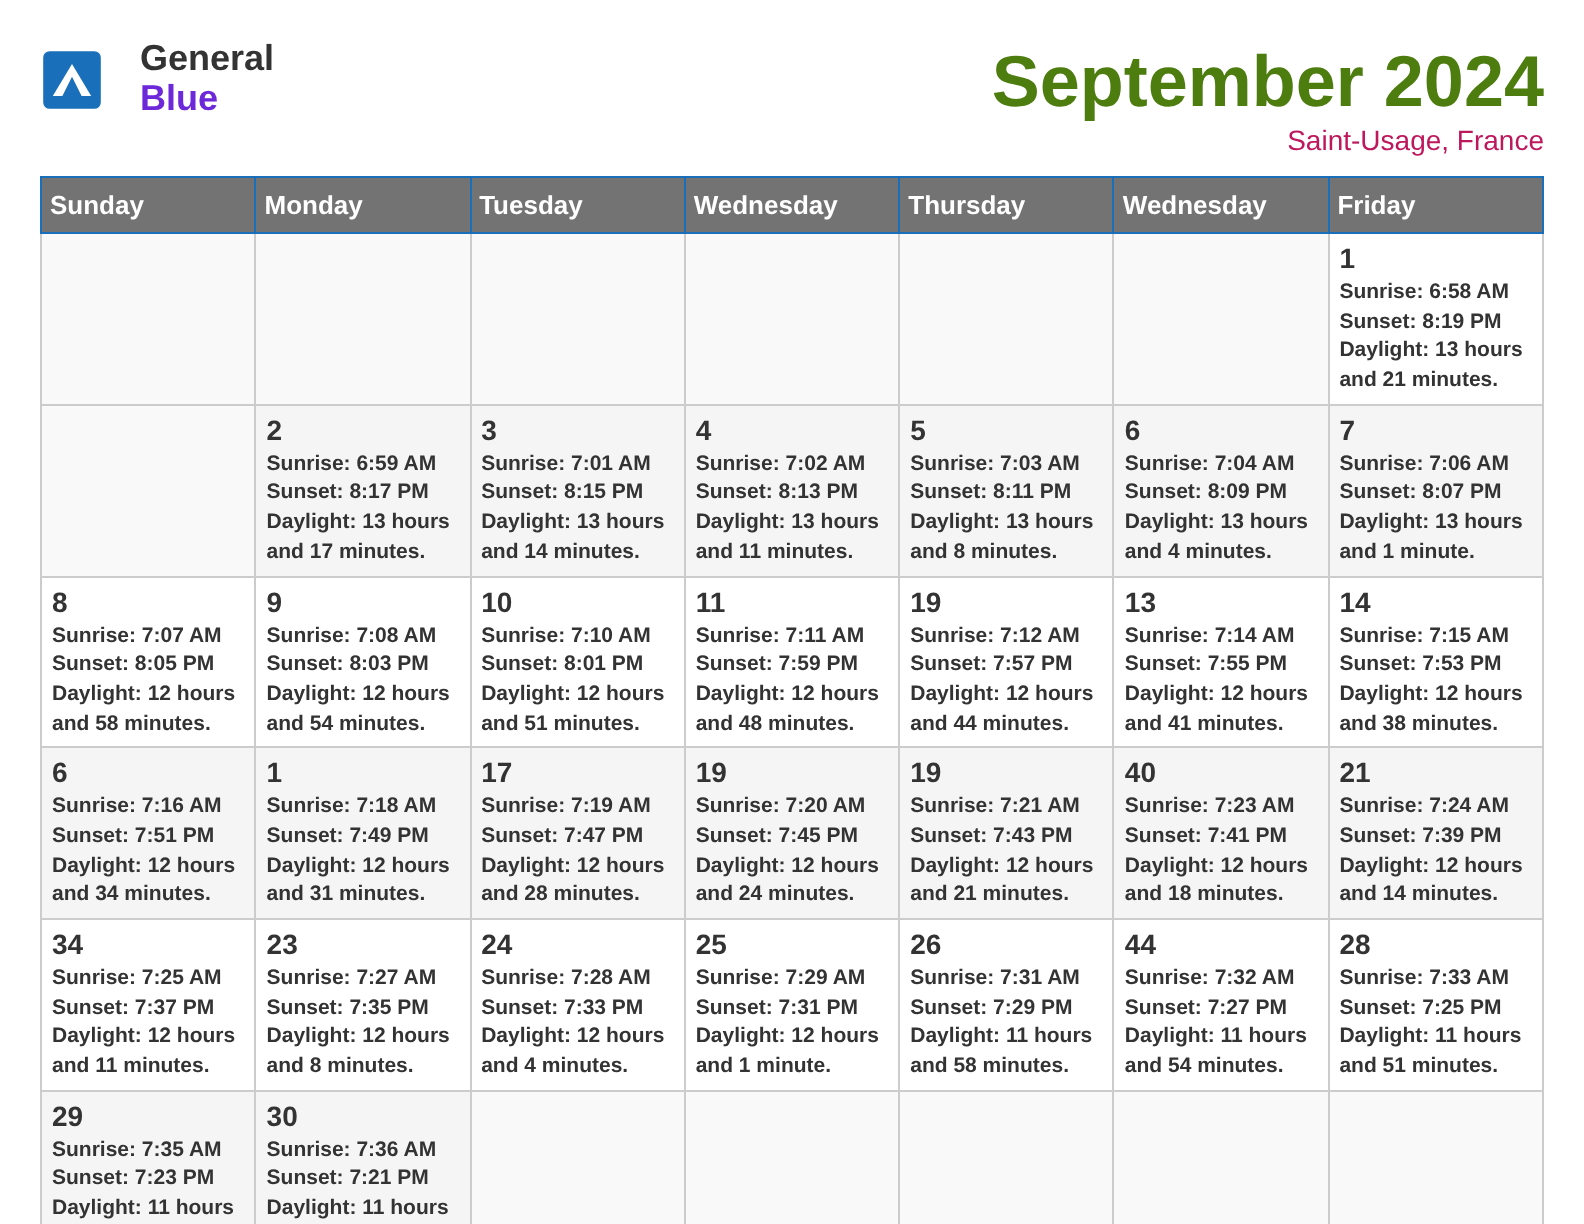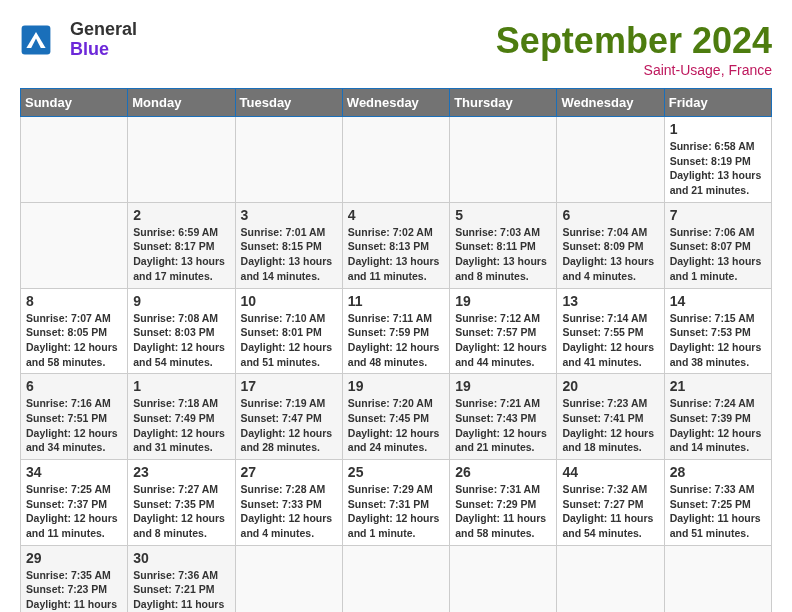--- a/index.html
+++ b/index.html
@@ -204,39 +204,39 @@
         </td>
         <td>
           <span class="day-num">19</span>
           <div class="day-info">Sunrise: 7:20 AM<br>Sunset: 7:45 PM<br>Daylight: 12 hours<br>and 24 minutes.</div>
         </td>
         <td>
           <span class="day-num">19</span>
           <div class="day-info">Sunrise: 7:21 AM<br>Sunset: 7:43 PM<br>Daylight: 12 hours<br>and 21 minutes.</div>
         </td>
         <td>
-          <span class="day-num">20</span>
+          <span class="day-num">40</span>
           <div class="day-info">Sunrise: 7:23 AM<br>Sunset: 7:41 PM<br>Daylight: 12 hours<br>and 18 minutes.</div>
         </td>
         <td>
           <span class="day-num">21</span>
           <div class="day-info">Sunrise: 7:24 AM<br>Sunset: 7:39 PM<br>Daylight: 12 hours<br>and 14 minutes.</div>
         </td>
       </tr>
       <tr>
         <td>
           <span class="day-num">34</span>
           <div class="day-info">Sunrise: 7:25 AM<br>Sunset: 7:37 PM<br>Daylight: 12 hours<br>and 11 minutes.</div>
         </td>
         <td>
           <span class="day-num">23</span>
           <div class="day-info">Sunrise: 7:27 AM<br>Sunset: 7:35 PM<br>Daylight: 12 hours<br>and 8 minutes.</div>
         </td>
         <td>
-          <span class="day-num">27</span>
+          <span class="day-num">24</span>
           <div class="day-info">Sunrise: 7:28 AM<br>Sunset: 7:33 PM<br>Daylight: 12 hours<br>and 4 minutes.</div>
         </td>
         <td>
           <span class="day-num">25</span>
           <div class="day-info">Sunrise: 7:29 AM<br>Sunset: 7:31 PM<br>Daylight: 12 hours<br>and 1 minute.</div>
         </td>
         <td>
           <span class="day-num">26</span>
           <div class="day-info">Sunrise: 7:31 AM<br>Sunset: 7:29 PM<br>Daylight: 11 hours<br>and 58 minutes.</div>
         </td>

